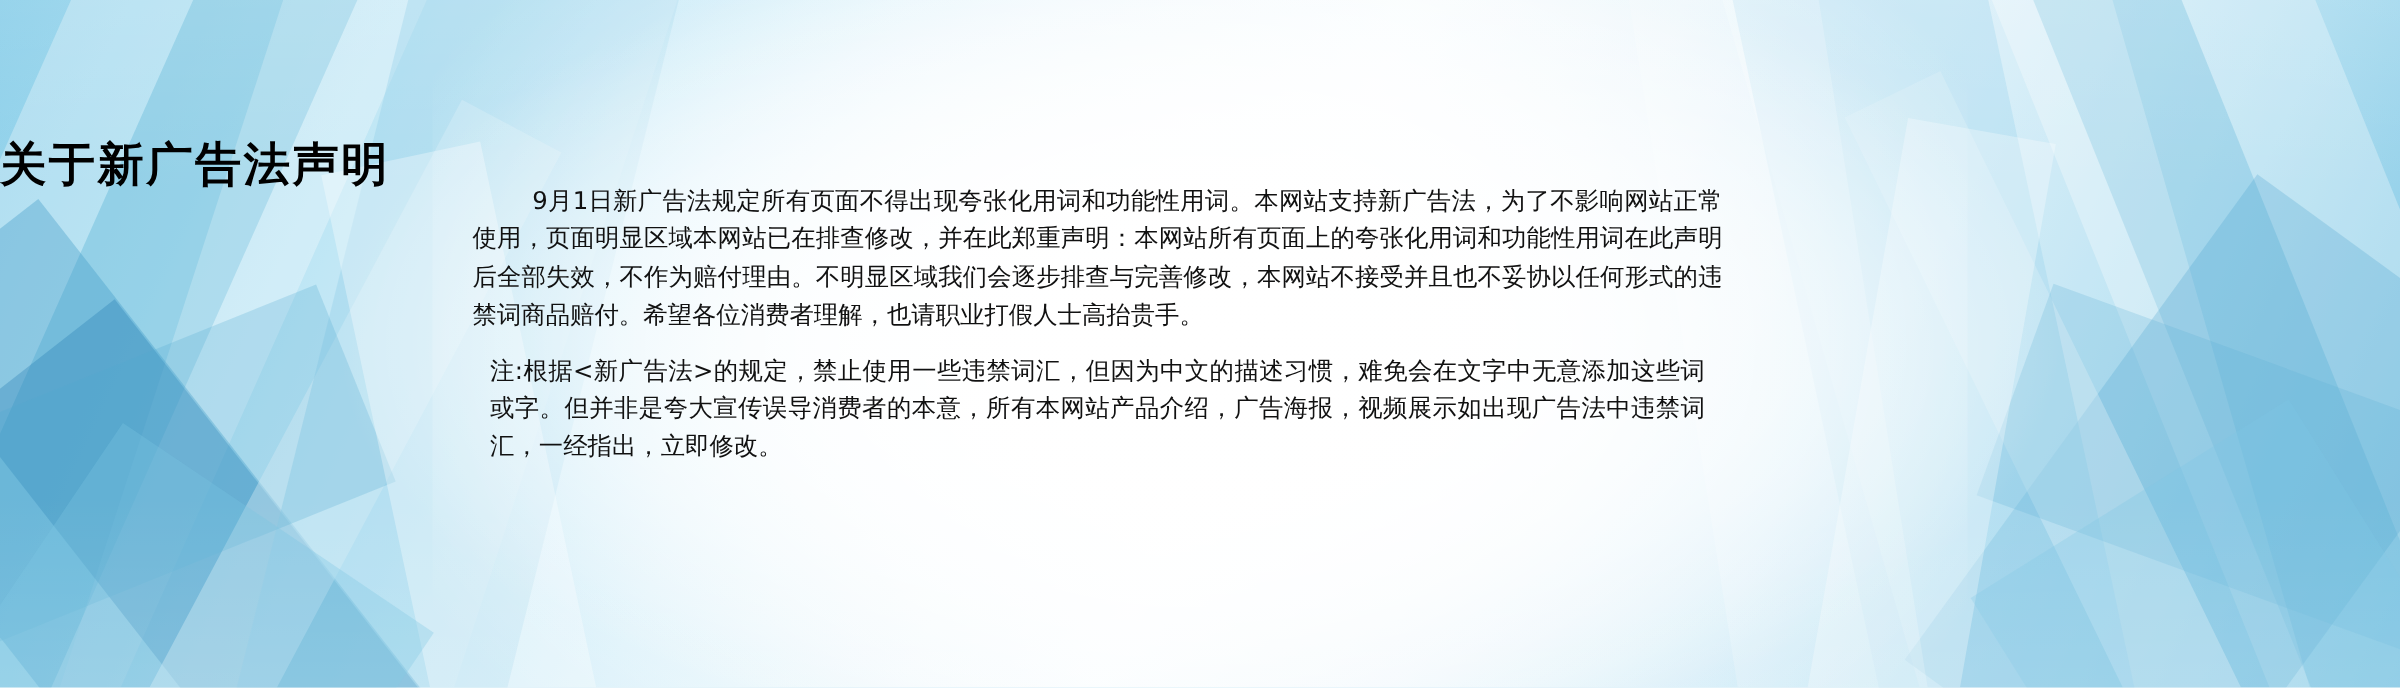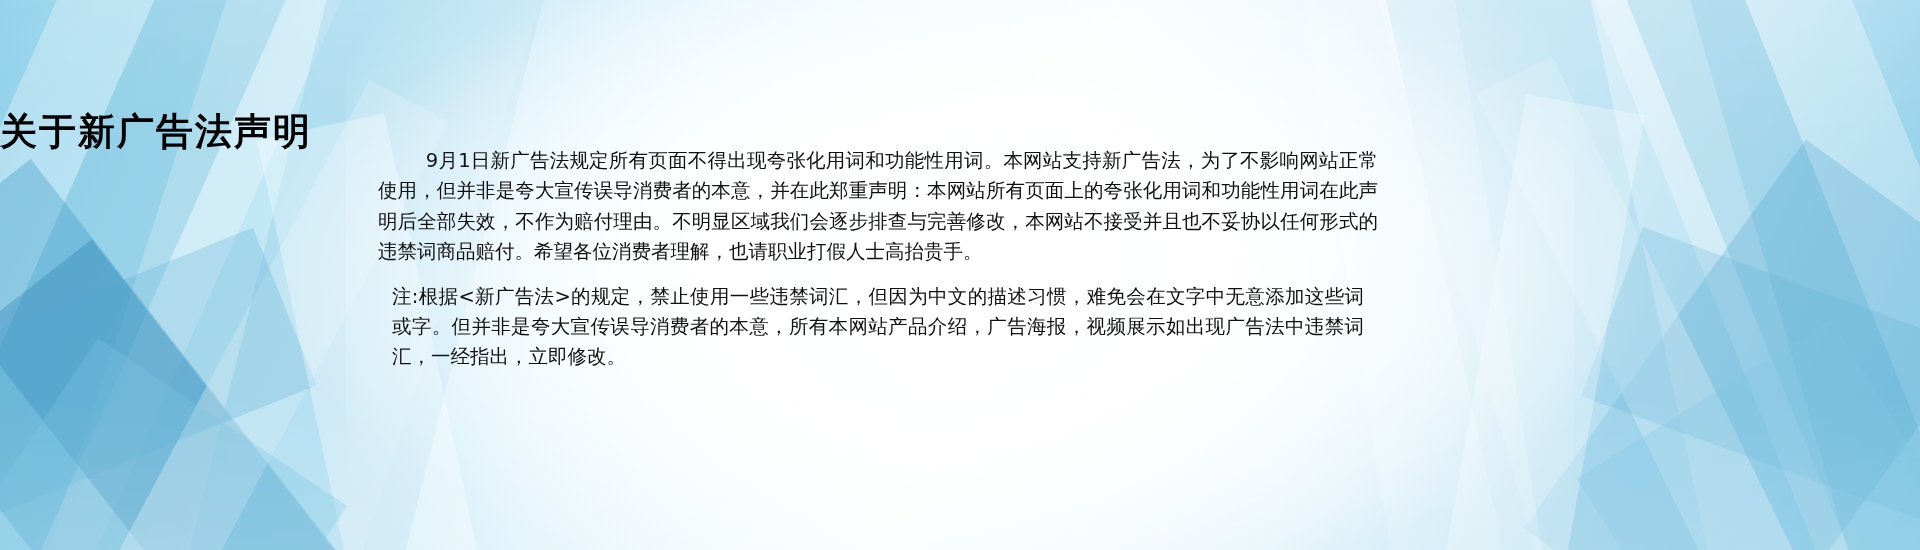--- a/index.html
+++ b/index.html
@@ -166,18 +166,18 @@
 
   <div class="bg-haze"></div>
   <div class="bg-glow"></div>
   <div class="bg-vert"></div>
 
   <div class="content">
 
     <h1 class="page-title">关于新广告法声明</h1>
 
     <div class="statement-body">
-      <p class="para-indent">9月1日新广告法规定所有页面不得出现夸张化用词和功能性用词。本网站支持新广告法，为了不影响网站正常使用，但并非是夸大宣传误导消费者的本意，并在此郑重声明：本网站所有页面上的夸张化用词和功能性用词在此声明后全部失效，不作为赔付理由。不明显区域我们会逐步排查与完善修改，本网站不接受并且也不妥协以任何形式的违禁词商品赔付。希望各位消费者理解，也请职业打假人士高抬贵手。</p>
+      <p class="para-indent">9月1日新广告法规定所有页面不得出现夸张化用词和功能性用词。本网站支持新广告法，为了不影响网站正常使用，页面明显区域本网站已在排查修改，并在此郑重声明：本网站所有页面上的夸张化用词和功能性用词在此声明后全部失效，不作为赔付理由。不明显区域我们会逐步排查与完善修改，本网站不接受并且也不妥协以任何形式的违禁词商品赔付。希望各位消费者理解，也请职业打假人士高抬贵手。</p>
       <p class="para-note">注:根据&lt;新广告法&gt;的规定，禁止使用一些违禁词汇，但因为中文的描述习惯，难免会在文字中无意添加这些词或字。但并非是夸大宣传误导消费者的本意，所有本网站产品介绍，广告海报，视频展示如出现广告法中违禁词汇，一经指出，立即修改。</p>
     </div>
 
   </div>
 </div>
 
 </body></html>

